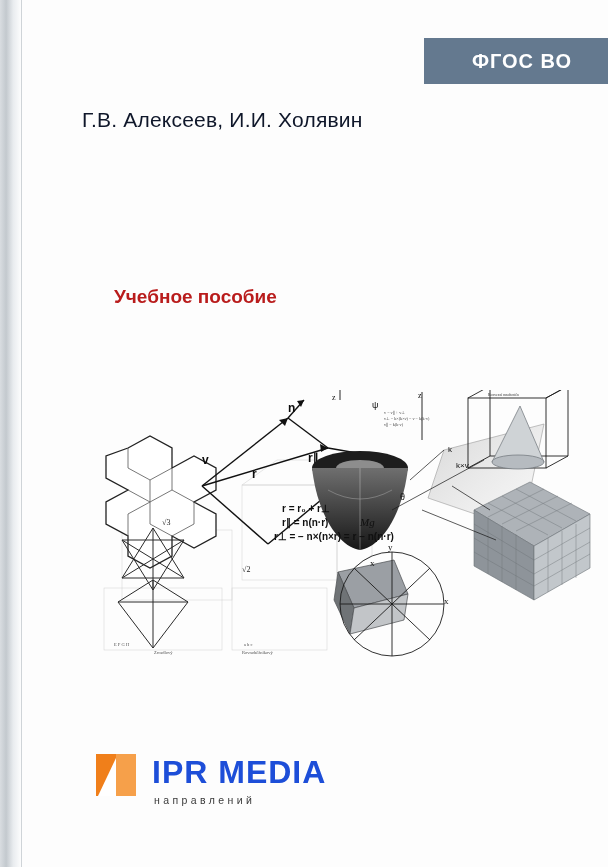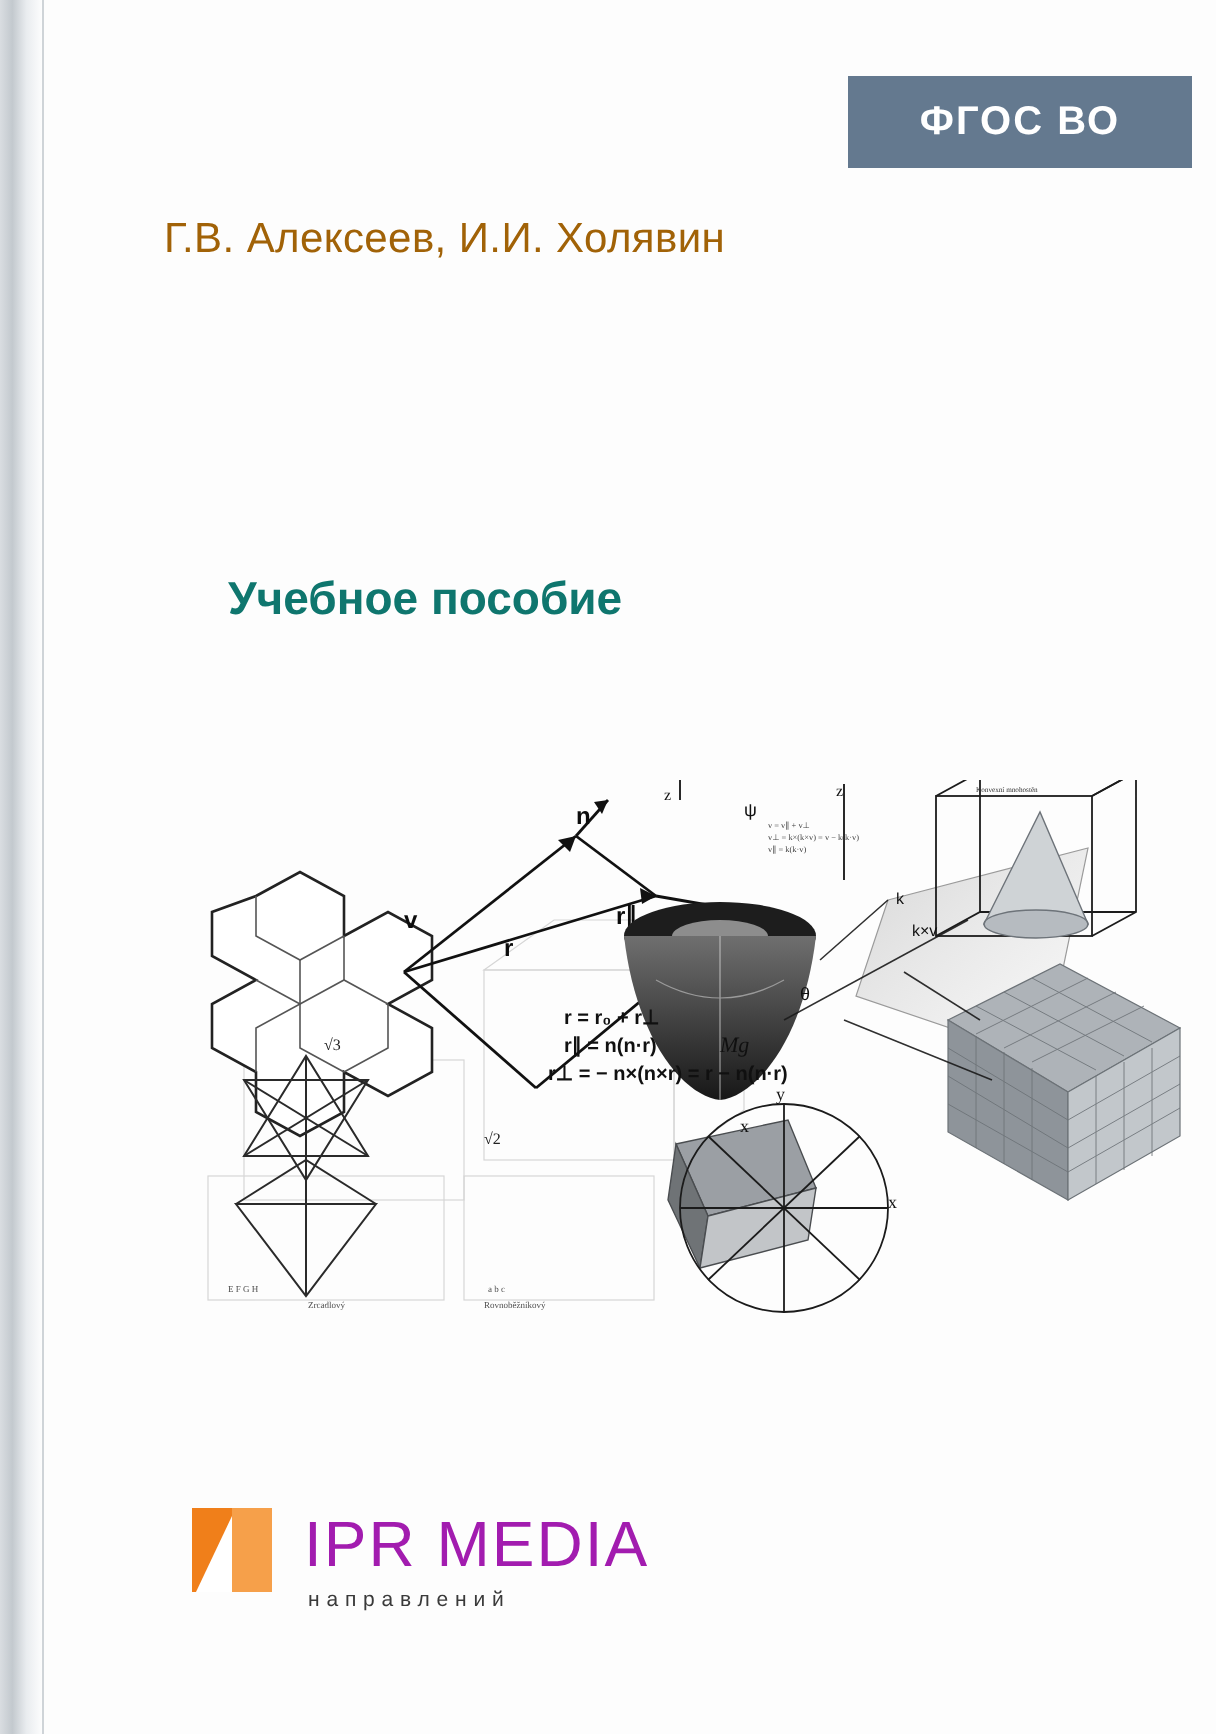--- a/index.html
+++ b/index.html
@@ -53,46 +53,47 @@
     width: 172px;
     height: 46px;
     background: #64798f;
     color: #ffffff;
     font-size: 20px;
     font-weight: bold;
     letter-spacing: 1px;
     display: flex;
     align-items: center;
     justify-content: center;
+    padding-left: 12px;
   }
   .authors {
     position: absolute;
     left: 60px;
     top: 108px;
     font-size: 21px;
-    color: #a16207;
+    color: #0f172a;
     letter-spacing: 0.2px;
   }
   .title {
     position: absolute;
     left: 60px;
     top: 168px;
     width: 520px;
     font-size: 29px;
     font-weight: bold;
     color: #0d0d0d;
     line-height: 1.32;
   }
   .subtitle {
     position: absolute;
     left: 92px;
     top: 286px;
-    font-size: 23px;
+    font-size: 19px;
     font-weight: bold;
-    color: #0f766e;
+    color: #b91c1c;
   }
   
   .artwork {
     position: absolute;
     left: 70px;
     top: 390px;
     width: 500px;
     height: 290px;
   }
   .artwork svg { display: block; }
@@ -110,23 +111,23 @@
     left: 0;
     top: 0;
     width: 44px;
     height: 46px;
   }
   .logo-text {
     position: absolute;
     left: 58px;
     top: 2px;
     font-size: 32px;
-    font-weight: normal;
+    font-weight: bold;
     letter-spacing: 1px;
-    color: #a21caf;
+    color: #1d4ed8;
   }
   .logo-sub {
     position: absolute;
     left: 60px;
     top: 42px;
     font-size: 10.5px;
     letter-spacing: 3.4px;
     color: #3a3a3a;
   }
 </style>

